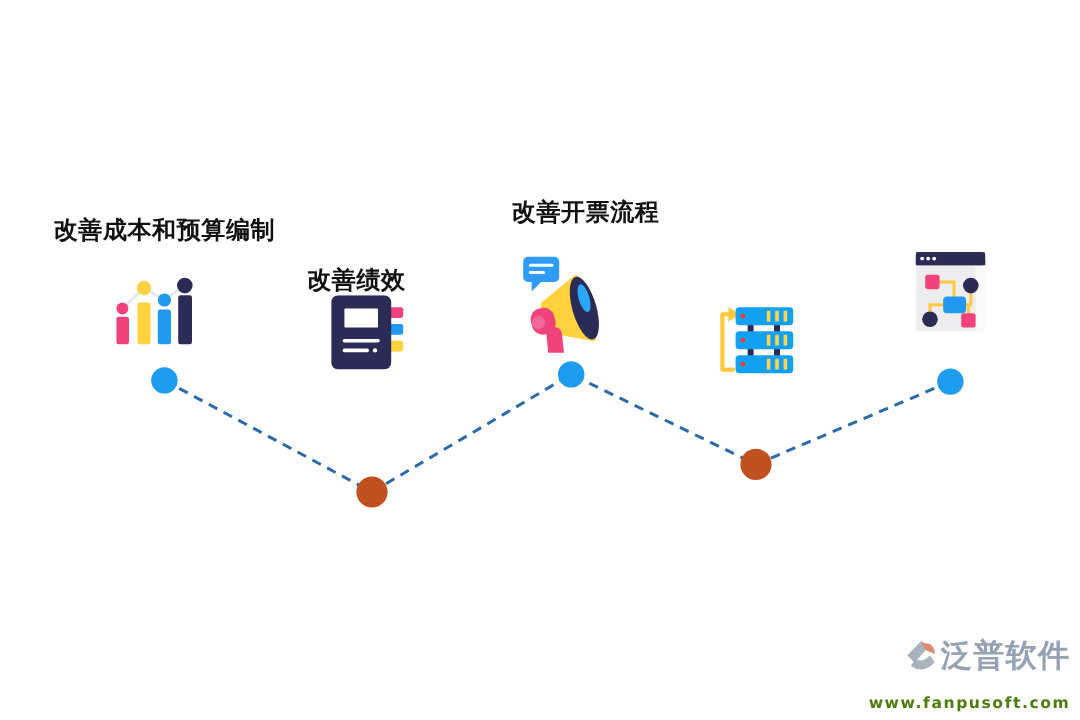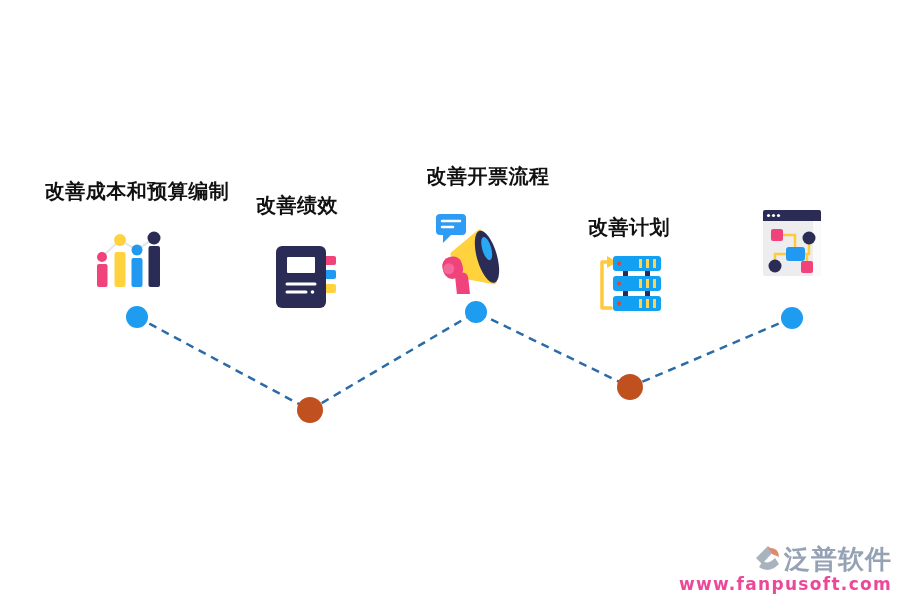--- a/index.html
+++ b/index.html
@@ -9,21 +9,21 @@
   .connector-svg { position:absolute; left:0; top:0; width:900px; height:600px; }
   .item-label {
     position:absolute; transform:translateX(-50%);
     font-size:20px; font-weight:700; color:#111111; white-space:nowrap;
     letter-spacing:0.5px;
   }
   .icon { position:absolute; }
   .watermark { position:absolute; right:8px; bottom:6px; text-align:center; }
   .wm-row { display:flex; align-items:center; justify-content:flex-end; gap:3px; }
   .wm-brand { font-size:26px; font-weight:700; color:#94A2B4; letter-spacing:1px; line-height:1; }
-  .wm-url { font-size:17px; font-weight:700; color:#ec4899; letter-spacing:1.3px; margin-top:1px; }
+  .wm-url { font-size:13px; font-weight:700; color:#4d7c0f; letter-spacing:1.3px; margin-top:18px; }
 </style>
 </head>
 <body>
 
 <div class="canvas">
 
   <svg class="connector-svg" viewBox="0 0 900 600">
     <polyline points="137,317 310,410 476,312 630,387 792,318" fill="none" stroke="#2A6BA8" stroke-width="2.5" stroke-dasharray="8 6"></polyline>
     <circle cx="137" cy="317" r="11" fill="#1E9CEF"></circle>
     <circle cx="310" cy="410" r="13" fill="#C0511E"></circle>
@@ -38,21 +38,21 @@
     <rect x="1" y="33" width="10.5" height="23" rx="2" fill="#F0437B"></rect>
     <rect x="18.5" y="21" width="11" height="35" rx="2" fill="#FFD23E"></rect>
     <rect x="35.5" y="27" width="11" height="29" rx="2" fill="#2199F1"></rect>
     <rect x="52.5" y="15" width="11.5" height="41" rx="2" fill="#2B2C55"></rect>
     <circle cx="6" cy="26" r="5" fill="#F0437B"></circle>
     <circle cx="24" cy="9" r="6" fill="#FFD23E"></circle>
     <circle cx="41" cy="19" r="5.5" fill="#2199F1"></circle>
     <circle cx="58" cy="7" r="6.5" fill="#2B2C55"></circle>
   </svg>
 
-  <div class="item-label" style="left:297px; top:192px;">改善绩效</div>
+  <div class="item-label" style="left:297px; top:220px;">改善绩效</div>
   <svg class="icon" style="left:276px; top:246px;" width="62" height="62" viewBox="0 0 62 62">
     <rect x="48" y="10" width="12" height="9" rx="2" fill="#F0437B"></rect>
     <rect x="48" y="24" width="12" height="9" rx="2" fill="#2199F1"></rect>
     <rect x="48" y="38" width="12" height="9" rx="2" fill="#FFD23E"></rect>
     <rect x="0" y="0" width="50" height="62" rx="6" fill="#2B2C55"></rect>
     <rect x="11" y="11" width="28" height="16" rx="1" fill="#ffffff"></rect>
     <line x1="11" y1="38" x2="39" y2="38" stroke="#ffffff" stroke-width="3" stroke-linecap="round"></line>
     <line x1="11" y1="46" x2="30" y2="46" stroke="#ffffff" stroke-width="3" stroke-linecap="round"></line>
     <circle cx="36.5" cy="46" r="1.8" fill="#ffffff"></circle>
   </svg>
@@ -66,21 +66,20 @@
     <g transform="rotate(-16 42 52)">
       <path d="M22,38 L54,24 L54,76 L22,60 Z" fill="#FFD23E" stroke="#FFD23E" stroke-width="5" stroke-linejoin="round"></path>
       <ellipse cx="54" cy="50" rx="10" ry="27" fill="#2B2C55"></ellipse>
       <ellipse cx="56" cy="42" rx="4.5" ry="12" fill="#2AA7F5"></ellipse>
       <rect x="18" y="58" width="13" height="28" rx="6" fill="#F0437B" transform="rotate(10 24 60)"></rect>
       <rect x="8" y="40" width="20" height="22" rx="9" fill="#F0437B"></rect>
       <circle cx="14" cy="51" r="5.5" fill="#F4679B"></circle>
     </g>
   </svg>
 
-  <div class="item-label" style="left:629px; top:214px;">改善计划</div>
   <svg class="icon" style="left:595px; top:255px;" width="68" height="58" viewBox="0 0 68 58">
     <path d="M16,53 L7,53 L7,7 L12,7" fill="none" stroke="#FFC93C" stroke-width="3.5" stroke-linecap="round" stroke-linejoin="round"></path>
     <polygon points="12,1 22,7 12,13" fill="#FFC93C"></polygon>
     <rect x="28" y="13" width="5" height="32" fill="#2B2C55"></rect>
     <rect x="50" y="13" width="5" height="32" fill="#2B2C55"></rect>
     <rect x="18" y="1" width="48" height="15" rx="3" fill="#12A0F2"></rect>
     <rect x="18" y="21" width="48" height="15" rx="3" fill="#12A0F2"></rect>
     <rect x="18" y="41" width="48" height="15" rx="3" fill="#12A0F2"></rect>
     <circle cx="24" cy="8.5" r="2" fill="#E8402F"></circle>
     <circle cx="24" cy="28.5" r="2" fill="#E8402F"></circle>

